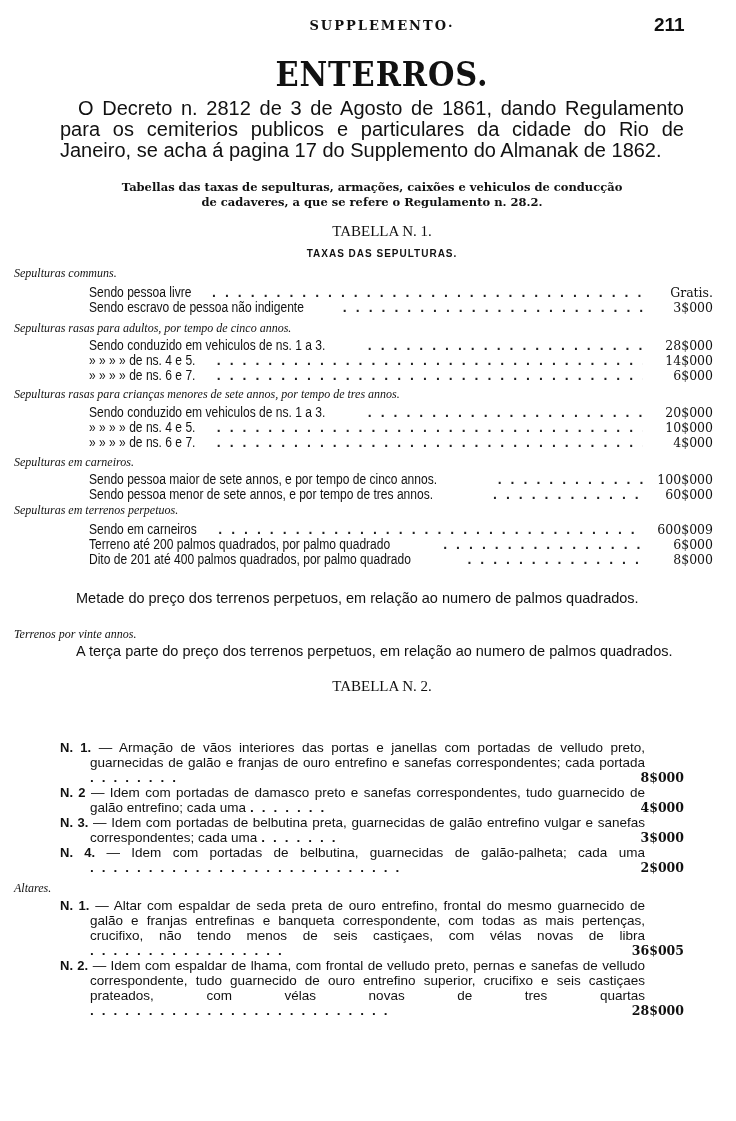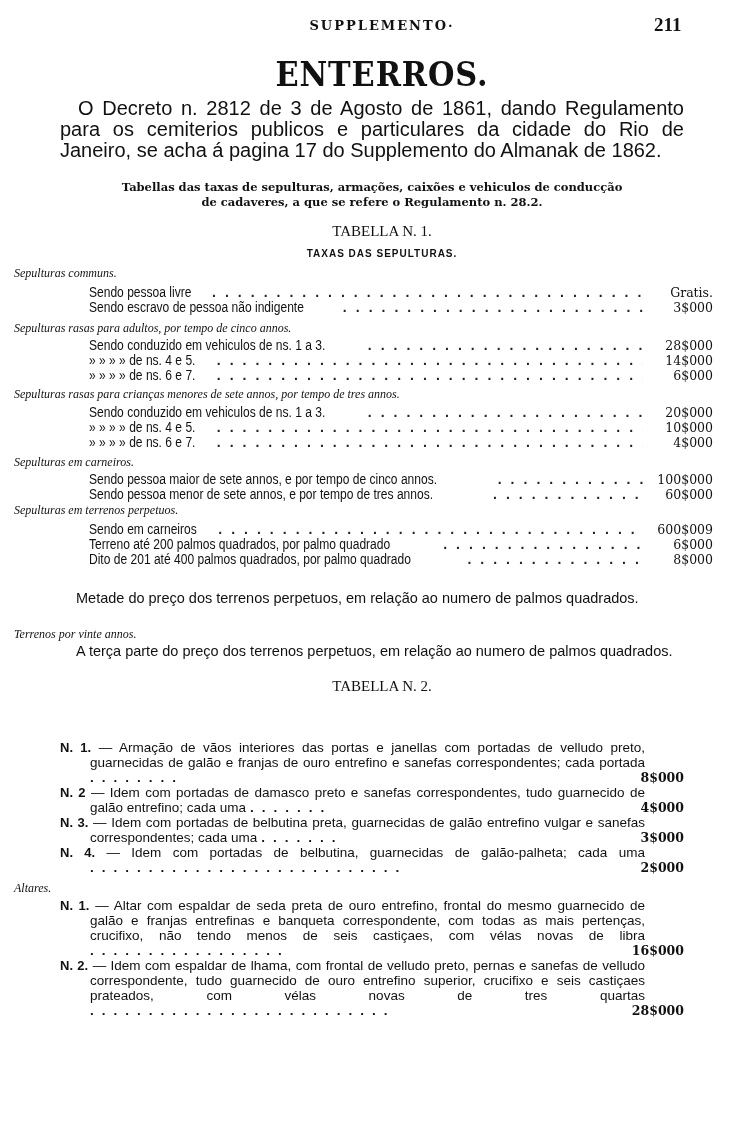--- a/index.html
+++ b/index.html
@@ -8,21 +8,21 @@
     font-family: "Liberation Serif", "DejaVu Serif", serif;
     color: #111;
   }
   .page { position: absolute; left: 14px; top: 0; width: 736px; height: 1121px; }
   .running-head {
     position: absolute; top: 18px; left: 0; width: 736px; text-align: center;
     font-family: "DejaVu Serif", serif; font-weight: bold; font-size: 13px; letter-spacing: 2px;
   }
   .page-number {
     position: absolute; top: 14px; left: 640px;
-    font-family: Liberation Serif, serif; font-weight: bold; font-size: 19px;
+    font-family: Liberation Sans, sans-serif; font-weight: bold; font-size: 19px;
   }
   .title {
     position: absolute; top: 55px; left: 0; width: 736px; text-align: center;
     font-family: "DejaVu Serif", serif; font-weight: bold; font-size: 33px; letter-spacing: 1px;
     transform: scaleX(0.92);
   }
   .intro {
     position: absolute; top: 98px; left: 46px; width: 624px;
     font-family: "Liberation Sans Narrow", "Liberation Sans", sans-serif;
     font-size: 20px; line-height: 21px; text-align: justify; text-indent: 18px;
@@ -188,20 +188,20 @@
   </div>
   <div class="item" style="top:845px">
     <div class="body"><span class="num">N. 4.</span> — <span>Idem com portadas de belbutina, guarnecidas de galão-palheta; cada uma</span> <span class="dots">...........................</span></div>
     <span class="price">2$000</span>
   </div>
 
   <div class="italic-head" style="top:881px">Altares.</div>
 
   <div class="item" style="top:898px">
     <div class="body"><span class="num">N. 1.</span> — <span>Altar com espaldar de seda preta de ouro entrefino, frontal do mesmo guarnecido de galão e franjas entrefinas e banqueta correspondente, com todas as mais pertenças, crucifixo, não tendo menos de seis castiçaes, com vélas novas de libra</span> <span class="dots">.................</span></div>
-    <span class="price">16$000</span>
+    <span class="price">36$005</span>
   </div>
   <div class="item" style="top:958px">
     <div class="body"><span class="num">N. 2.</span> — <span>Idem com espaldar de lhama, com frontal de velludo preto, pernas e sanefas de velludo correspondente, tudo guarnecido de ouro entrefino superior, crucifixo e seis castiçaes prateados, com vélas novas de tres quartas</span> <span class="dots">..........................</span></div>
     <span class="price">28$000</span>
   </div>
 
 </div>
 
 </body></html>

